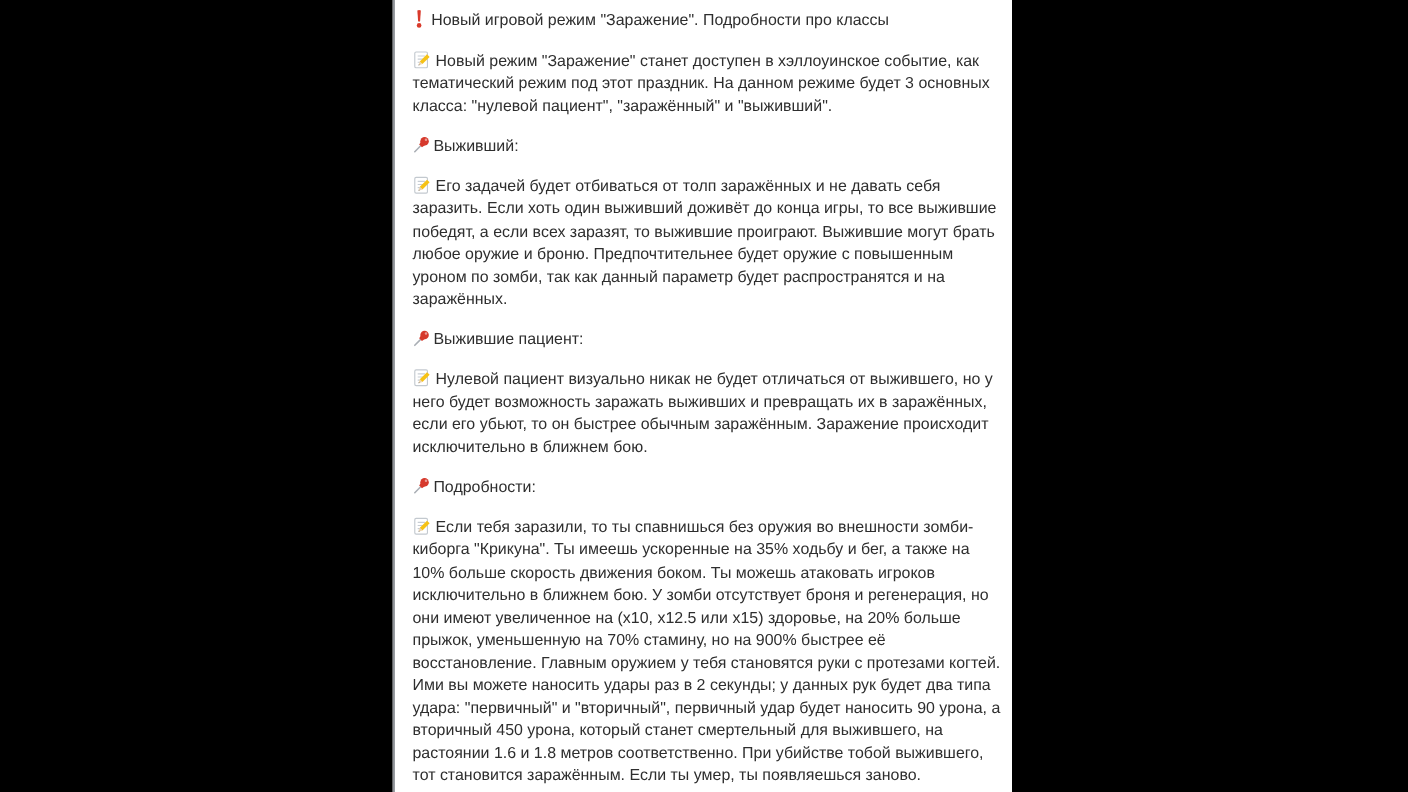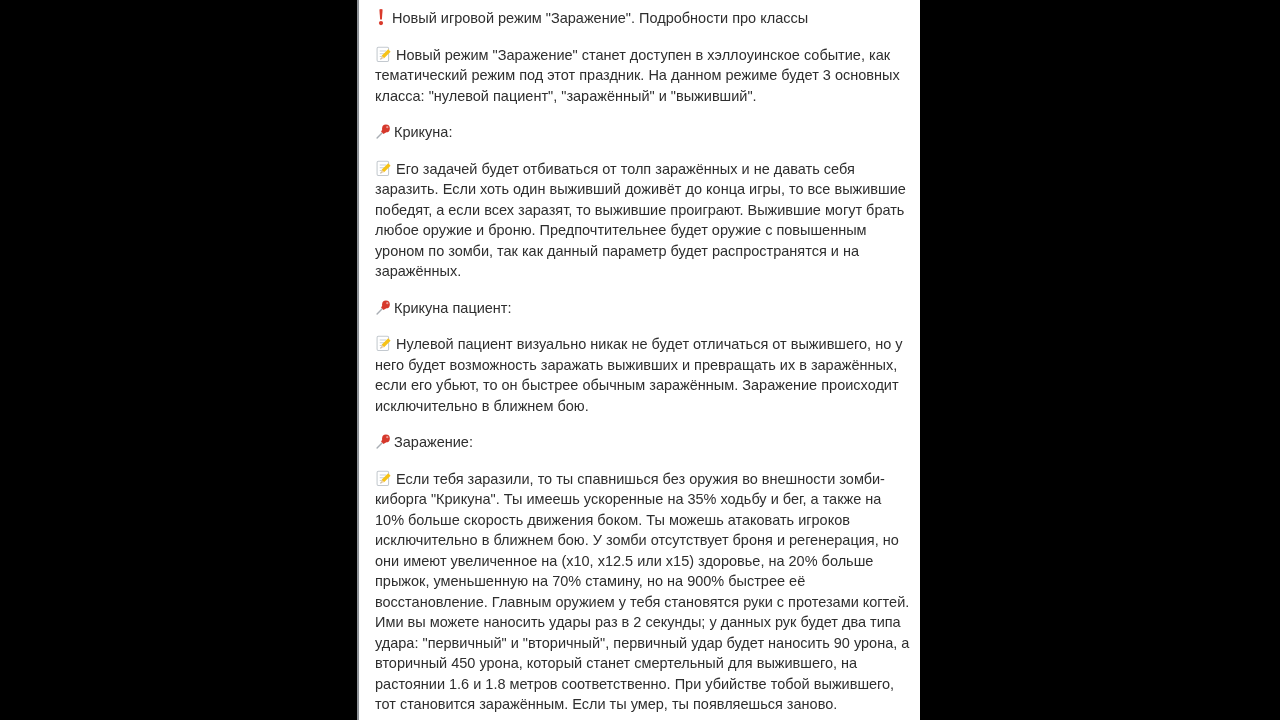--- a/index.html
+++ b/index.html
@@ -84,45 +84,45 @@
 
     <p class="block">
       <svg class="icon memo">
           <use href="#icon-memo"></use>
         </svg><span>Новый режим "Заражение" станет доступен в хэллоуинское событие, как тематический режим под этот праздник. На данном режиме будет 3 основных класса: "нулевой пациент", "заражённый" и "выживший".</span>
     </p>
 
     <p class="block">
       <svg class="icon pin">
           <use href="#icon-pin"></use>
-        </svg><span>Крикуна:</span>
+        </svg><span>Выживший:</span>
     </p>
 
     <p class="block">
       <svg class="icon memo">
           <use href="#icon-memo"></use>
         </svg><span>Его задачей будет отбиваться от толп заражённых и не давать себя заразить. Если хоть один выживший доживёт до конца игры, то все выжившие победят, а если всех заразят, то выжившие проиграют. Выжившие могут брать любое оружие и броню. Предпочтительнее будет оружие с повышенным уроном по зомби, так как данный параметр будет распространятся и на заражённых.</span>
     </p>
 
     <p class="block">
       <svg class="icon pin">
           <use href="#icon-pin"></use>
-        </svg><span>Крикуна пациент:</span>
+        </svg><span>Выжившие пациент:</span>
     </p>
 
     <p class="block">
       <svg class="icon memo">
           <use href="#icon-memo"></use>
         </svg><span>Нулевой пациент визуально никак не будет отличаться от выжившего, но у него будет возможность заражать выживших и превращать их в заражённых, если его убьют, то он быстрее обычным заражённым. Заражение происходит исключительно в ближнем бою.</span>
     </p>
 
     <p class="block">
       <svg class="icon pin">
           <use href="#icon-pin"></use>
-        </svg><span>Заражение:</span>
+        </svg><span>Подробности:</span>
     </p>
 
     <p class="block">
       <svg class="icon memo">
           <use href="#icon-memo"></use>
         </svg><span>Если тебя заразили, то ты спавнишься без оружия во внешности зомби-киборга "Крикуна". Ты имеешь ускоренные на 35% ходьбу и бег, а также на 10% больше скорость движения боком. Ты можешь атаковать игроков исключительно в ближнем бою. У зомби отсутствует броня и регенерация, но они имеют увеличенное на (x10, x12.5 или x15) здоровье, на 20% больше прыжок, уменьшенную на 70% стамину, но на 900% быстрее её восстановление. Главным оружием у тебя становятся руки с протезами когтей. Ими вы можете наносить удары раз в 2 секунды; у данных рук будет два типа удара: "первичный" и "вторичный", первичный удар будет наносить 90 урона, а вторичный 450 урона, который станет смертельный для выжившего, на растоянии 1.6 и 1.8 метров соответственно. При убийстве тобой выжившего, тот становится заражённым. Если ты умер, ты появляешься заново.</span>
     </p>
 
   </div>
 </div>

